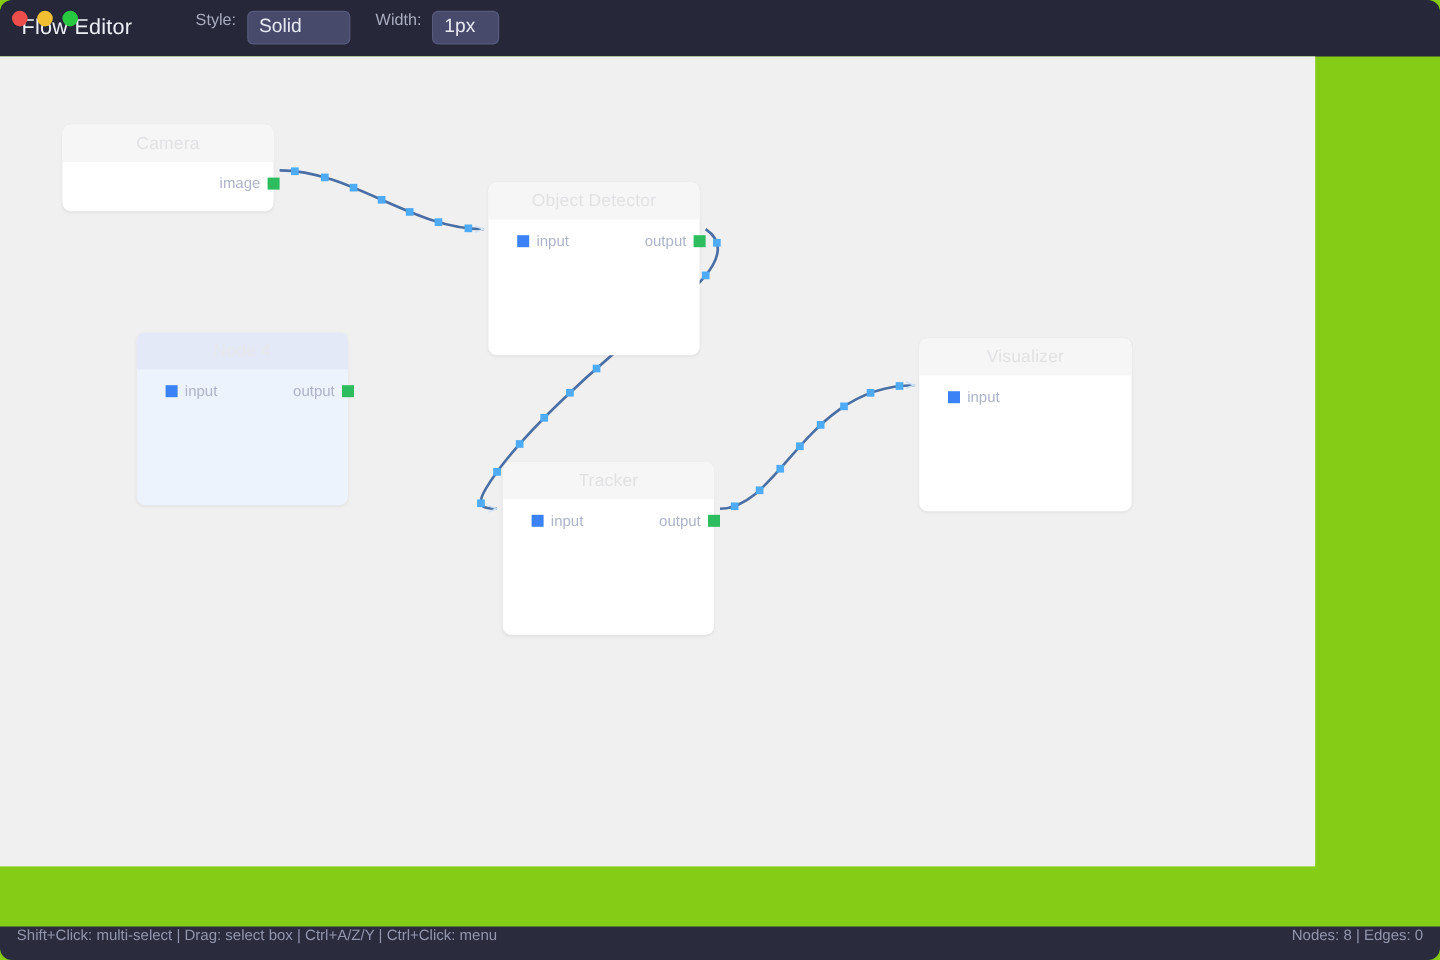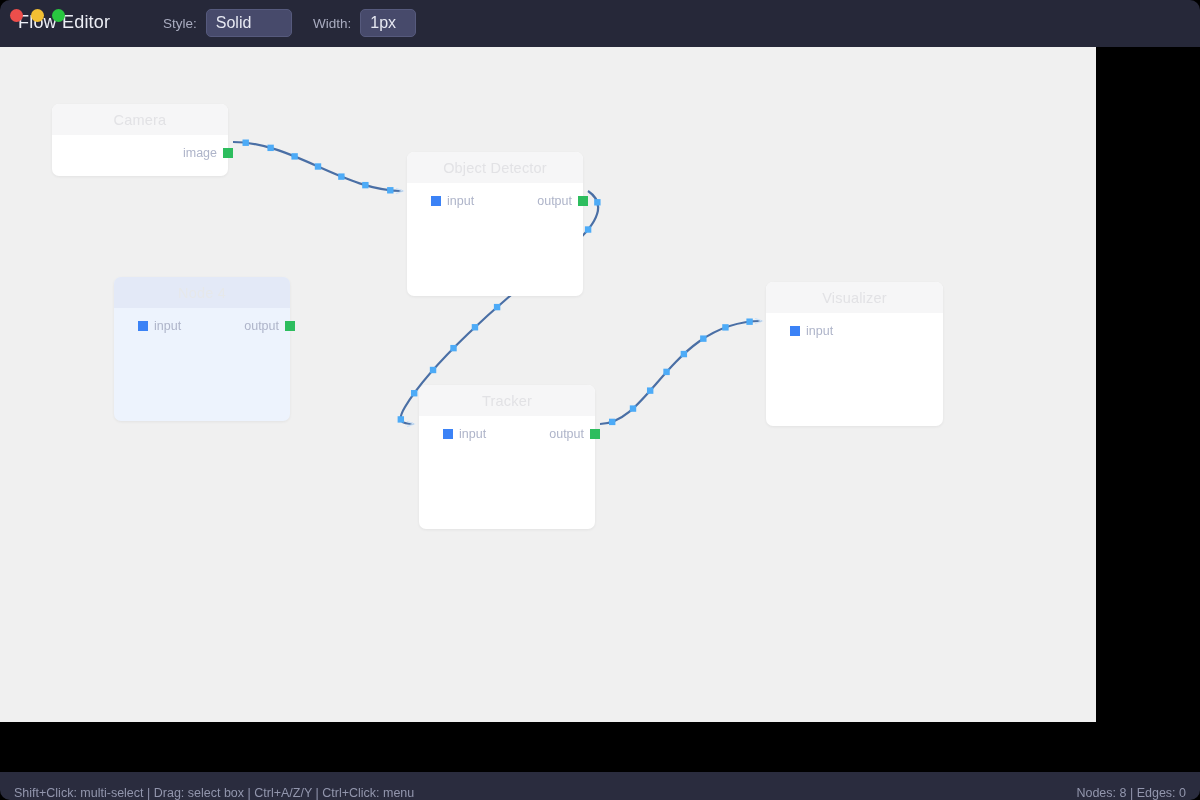--- a/index.html
+++ b/index.html
@@ -9,21 +9,21 @@
     height: 800px;
     overflow: hidden;
     background: #1e1f2e;
     font-family: "Liberation Sans", sans-serif;
   }
 
   #app {
     position: relative;
     width: 1200px;
     height: 800px;
-    background: #000000;
+    background: #84cc16;
   }
 
   
   .titlebar {
     position: absolute;
     left: 0; top: 0;
     width: 1200px; height: 47px;
     background: #262839;
     border-radius: 10px 10px 0 0;
     overflow: hidden;
@@ -46,21 +46,20 @@
     font-size: 18px;
     color: #eceef5;
     letter-spacing: .2px;
     z-index: 2;
   }
 
   .ctrl-group {
     position: absolute;
     top: 9px;
     display: flex;
-    align-items: center;
     gap: 9px;
   }
   .ctrl-label {
     font-size: 13.5px;
     color: #a9acc0;
   }
   .ctrl-field {
     height: 28px;
     background: #474a6b;
     border: 1px solid #565a7d;
@@ -153,21 +152,21 @@
   }
 
   
   .statusbar {
     position: absolute;
     left: 0; bottom: 0;
     width: 1200px; height: 28px;
     background: #2a2c3e;
     border-radius: 0 0 10px 10px;
     display: flex;
-    align-items: flex-end;
+    align-items: flex-start;
     justify-content: space-between;
     padding: 0 14px;
     font-size: 12.5px;
     color: #9296ad;
   }
 </style>
 </head>
 <body>
 
 <div id="app">

